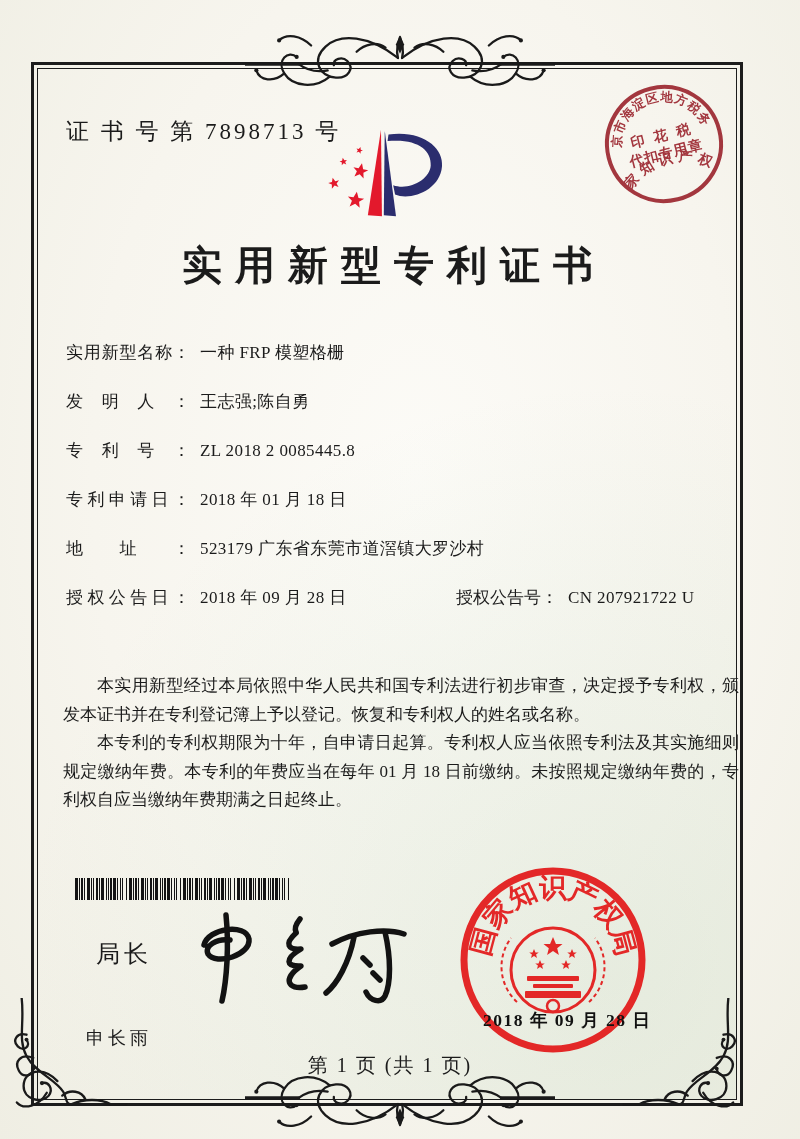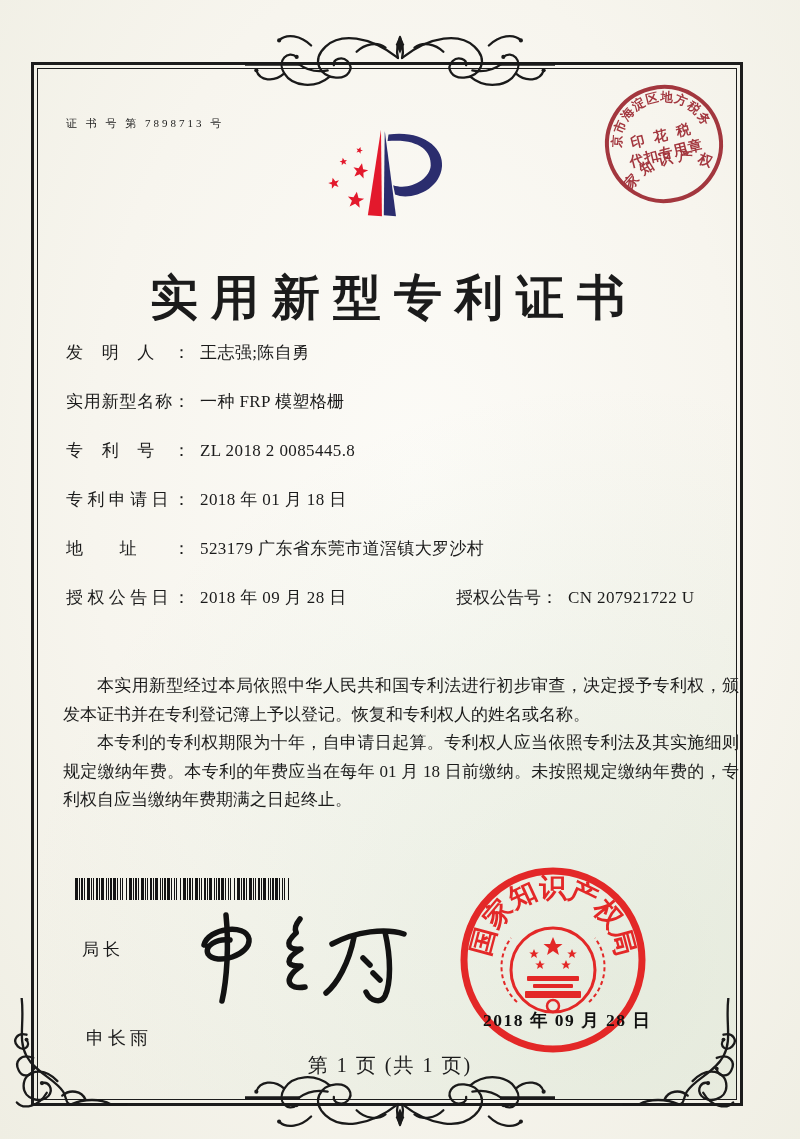--- a/index.html
+++ b/index.html
@@ -13,44 +13,44 @@
            border:3px solid #1c1c1c; }
   .frame-inner { position:absolute; inset:3px; border:1px solid #1c1c1c;
            background: radial-gradient(circle at 82% 88%, rgba(176,208,176,0.22), rgba(176,208,176,0) 55%); }
 
   .orn { position:absolute; }
   .top-flourish    { left:245px; top:22px;   width:310px; height:74px; }
   .bottom-flourish { left:245px; top:1066px; width:310px; height:74px; transform:scaleY(-1); }
   .corner-bl { left:12px;  top:998px; width:116px; height:116px; }
   .corner-br { left:622px; top:998px; width:116px; height:116px; transform:scaleX(-1); }
 
-  .cert-no { position:absolute; left:66px; top:116px; font-size:11px; letter-spacing:3px; }
+  .cert-no { position:absolute; left:66px; top:116px; font-size:23px; letter-spacing:3px; }
 
   .tax-stamp { position:absolute; left:602px; top:82px; width:124px; height:124px;
                transform:rotate(-14deg); opacity:.92; }
 
   .logo { position:absolute; left:302px; top:112px; width:188px; height:122px; }
 
   .title { position:absolute; left:0; top:238px; width:788px; text-align:center;
-           font-size:48px; font-weight:bold; letter-spacing:13px;margin-top:28px; }
+           font-size:40px; font-weight:bold; letter-spacing:13px; }
 
   .fields { position:absolute; left:66px; top:341px; width:660px; font-size:17px; }
   .f-row { position:relative; height:28px; margin-bottom:21px; white-space:nowrap; }
   .f-label { display:inline-block; width:124px; text-align:justify; text-align-last:justify; }
   .f-value { margin-left:10px; letter-spacing:0.4px; }
   .pair2 { position:absolute; left:390px; top:0; }
   .pair2 .f-label2 { display:inline-block;text-align:center; }
 
   .body-text { position:absolute; left:63px; top:672px; width:676px;
                font-size:17px; line-height:28.5px; text-align:justify; }
   .body-text p { margin:0; text-indent:2em; }
 
   .barcode { position:absolute; left:75px; top:878px; width:214px; height:22px; }
 
-  .role-label { position:absolute; left:82px; top:938px; font-size:17px; letter-spacing:4px; }
+  .role-label { position:absolute; left:96px; top:938px; font-size:24px; letter-spacing:4px; }
   .director-name { position:absolute; left:86px; top:1026px; font-size:18px; letter-spacing:4px; }
   .signature { position:absolute; left:188px; top:903px; width:240px; height:115px; }
 
   .seal { position:absolute; left:455px; top:862px; width:196px; height:196px; opacity:.95; }
   .seal-date { position:absolute; left:483px; top:1008px; font-size:17.5px; letter-spacing:1.5px;
                color:#111; font-weight:bold; }
 
   .footer { position:absolute; left:0; top:1052px; width:780px; text-align:center;
             font-size:20px; letter-spacing:2px; }
 </style>
@@ -148,24 +148,24 @@
     <g fill="#2b2d6e">
       <polygon points="88,20 87,110 100,111"></polygon>
       <path d="M92,24 C128,19 151,38 149,58 C147,83 116,95 99,88 L97,78 C114,84 136,72 137,57 C138,40 122,28 91,31 Z"></path>
     </g>
   </svg>
 
   <div class="title">实用新型专利证书</div>
 
   <div class="fields">
     <div class="f-row">
+      <span class="f-label">实用新型名称：</span><span class="f-value">一种 FRP 模塑格栅</span>
+    </div>
+    <div class="f-row">
       <span class="f-label">发明人：</span><span class="f-value">王志强;陈自勇</span>
-    </div>
-    <div class="f-row">
-      <span class="f-label">实用新型名称：</span><span class="f-value">一种 FRP 模塑格栅</span>
     </div>
     <div class="f-row">
       <span class="f-label">专利号：</span><span class="f-value">ZL 2018 2 0085445.8</span>
     </div>
     <div class="f-row">
       <span class="f-label">专利申请日：</span><span class="f-value">2018 年 01 月 18 日</span>
     </div>
     <div class="f-row">
       <span class="f-label">地址：</span><span class="f-value">523179 广东省东莞市道滘镇大罗沙村</span>
     </div>

